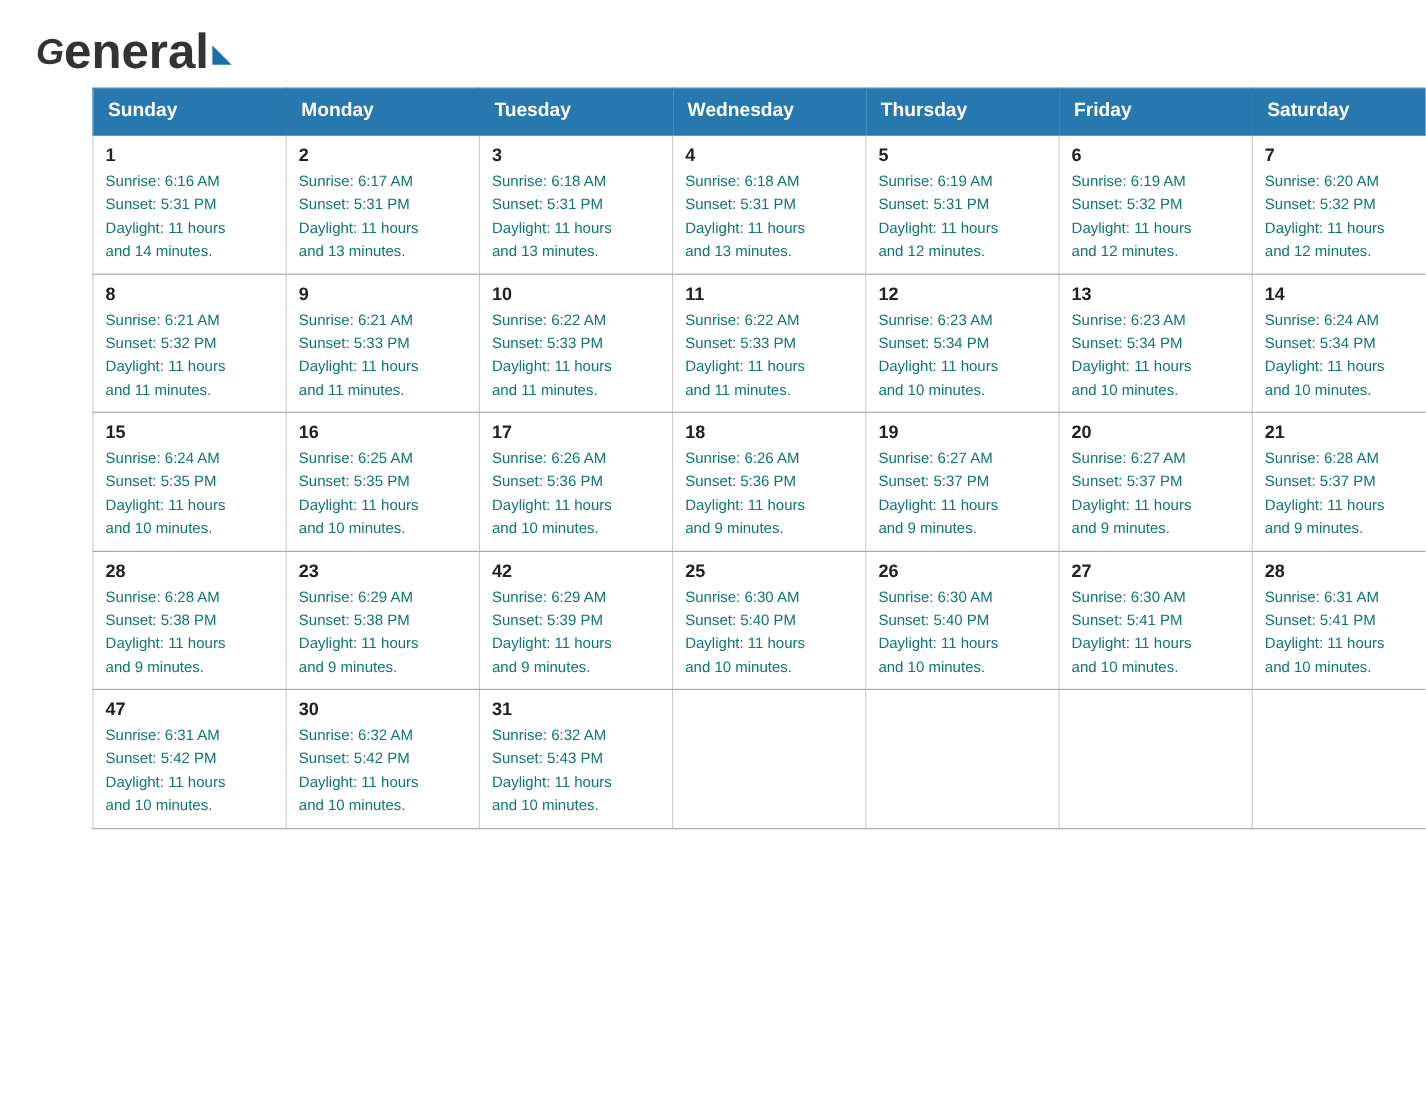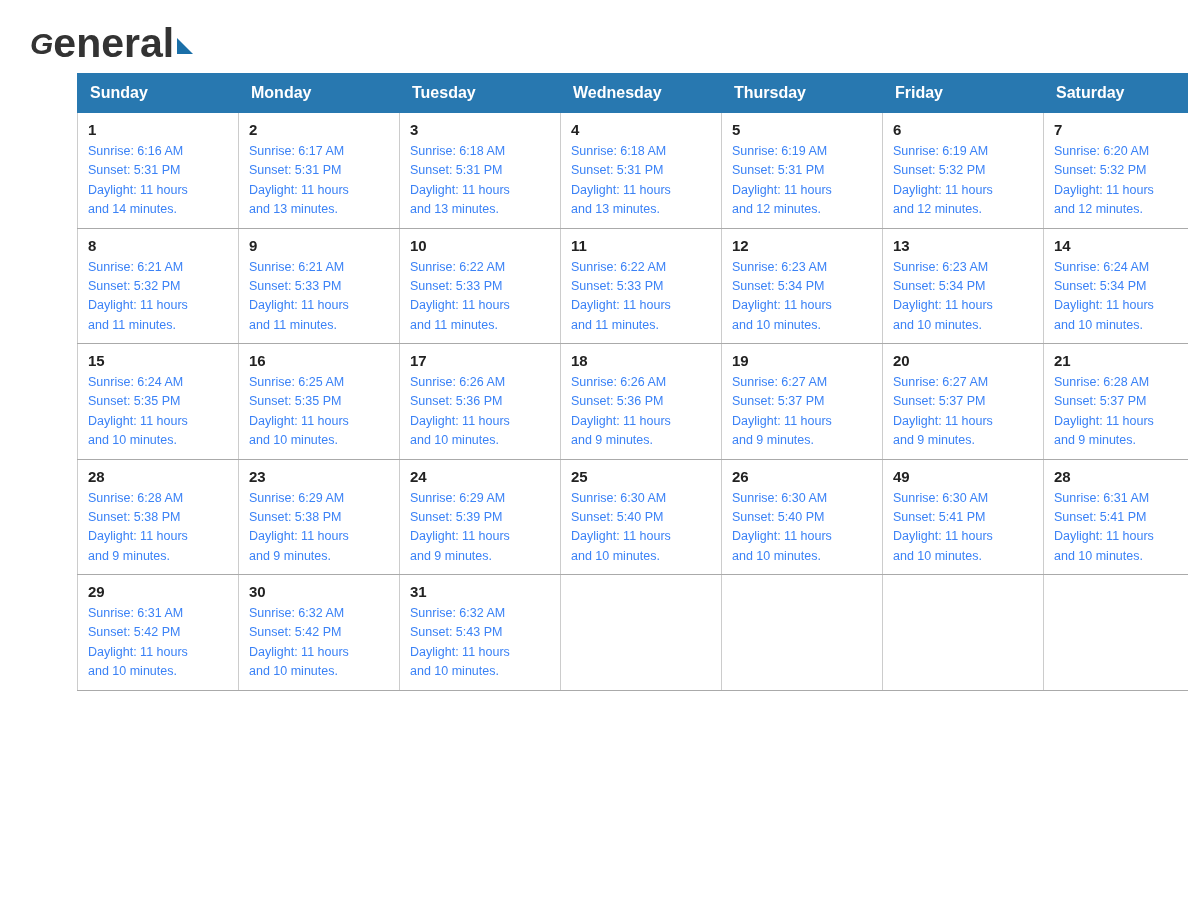--- a/index.html
+++ b/index.html
@@ -59,21 +59,21 @@
     }
     .day-number {
       font-size: 15px;
       font-weight: bold;
       margin-bottom: 4px;
       display: block;
     }
     .day-info {
       font-size: 12.5px;
       line-height: 1.55;
-      color: #3b82f6;
+      color: #0f766e;
     }
     .calendar tr td {
       border-bottom: 1px solid #aaa;
     }
     .calendar tbody tr:last-child td {
       border-bottom: 1px solid #aaa;
     }
     .empty-cell {
       background: #fff;
     }
@@ -229,43 +229,43 @@
       <tr>
         <td>
           <span class="day-number">28</span>
 <div class="day-info">Sunrise: 6:28 AM<br>Sunset: 5:38 PM<br>Daylight: 11 hours<br>and 9 minutes.</div>
         </td>
         <td>
           <span class="day-number">23</span>
 <div class="day-info">Sunrise: 6:29 AM<br>Sunset: 5:38 PM<br>Daylight: 11 hours<br>and 9 minutes.</div>
         </td>
         <td>
-          <span class="day-number">24</span>
+          <span class="day-number">42</span>
 <div class="day-info">Sunrise: 6:29 AM<br>Sunset: 5:39 PM<br>Daylight: 11 hours<br>and 9 minutes.</div>
         </td>
         <td>
           <span class="day-number">25</span>
 <div class="day-info">Sunrise: 6:30 AM<br>Sunset: 5:40 PM<br>Daylight: 11 hours<br>and 10 minutes.</div>
         </td>
         <td>
           <span class="day-number">26</span>
 <div class="day-info">Sunrise: 6:30 AM<br>Sunset: 5:40 PM<br>Daylight: 11 hours<br>and 10 minutes.</div>
         </td>
         <td>
-          <span class="day-number">49</span>
+          <span class="day-number">27</span>
 <div class="day-info">Sunrise: 6:30 AM<br>Sunset: 5:41 PM<br>Daylight: 11 hours<br>and 10 minutes.</div>
         </td>
         <td>
           <span class="day-number">28</span>
 <div class="day-info">Sunrise: 6:31 AM<br>Sunset: 5:41 PM<br>Daylight: 11 hours<br>and 10 minutes.</div>
         </td>
       </tr>
       <tr>
         <td>
-          <span class="day-number">29</span>
+          <span class="day-number">47</span>
 <div class="day-info">Sunrise: 6:31 AM<br>Sunset: 5:42 PM<br>Daylight: 11 hours<br>and 10 minutes.</div>
         </td>
         <td>
           <span class="day-number">30</span>
 <div class="day-info">Sunrise: 6:32 AM<br>Sunset: 5:42 PM<br>Daylight: 11 hours<br>and 10 minutes.</div>
         </td>
         <td>
           <span class="day-number">31</span>
 <div class="day-info">Sunrise: 6:32 AM<br>Sunset: 5:43 PM<br>Daylight: 11 hours<br>and 10 minutes.</div>
         </td>

